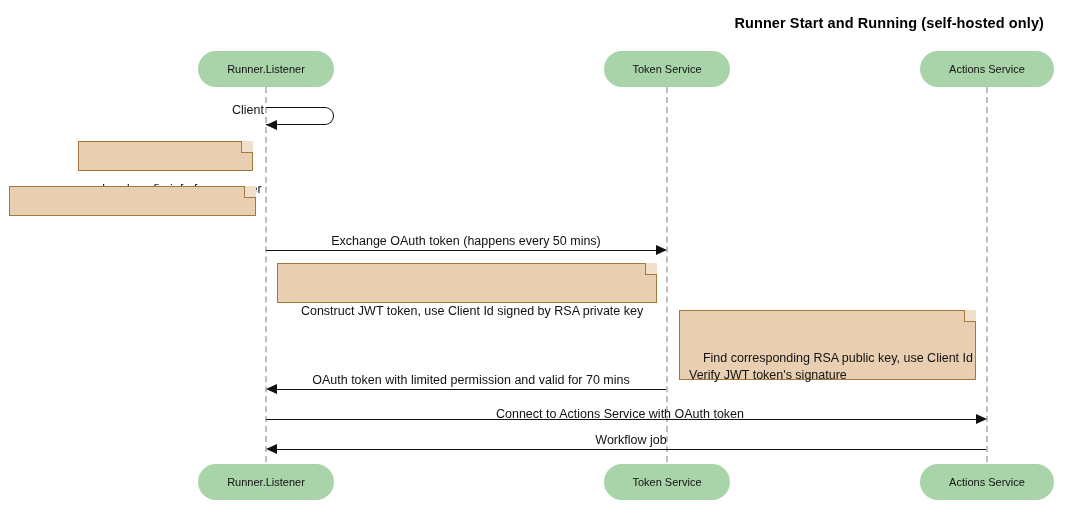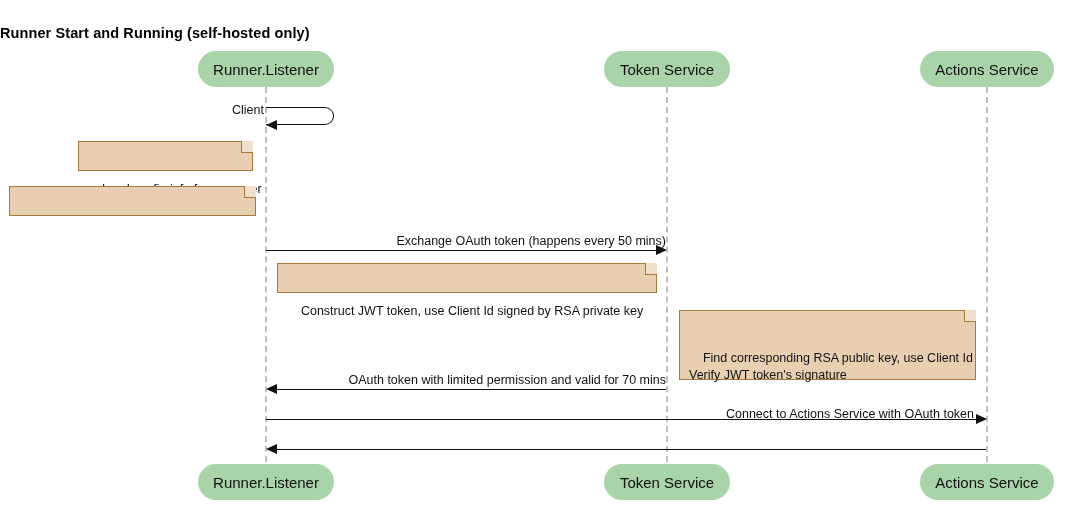--- a/index.html
+++ b/index.html
@@ -13,24 +13,24 @@
   }
   #canvas {
     position: relative;
     width: 1070px;
     height: 525px;
     background: #ffffff;
     overflow: hidden;
   }
   .diagram-title {
     position: absolute;
-    top: 25px;
+    top: 15px;
     left: 0;
     width: 1044px;
-    text-align: left;
+    text-align: right;
     font-size: 14.5px;
     font-weight: bold;
     color: #000000;
     letter-spacing: 0.1px;
   }
   
   .lifeline {
     position: absolute;
     width: 0;
     border-left: 2px dashed #bfbfbf;
@@ -38,21 +38,21 @@
   
   .participant {
     position: absolute;
     height: 36px;
     border-radius: 18px;
     background: #a9d3a8;
     color: #111111;
     display: flex;
     align-items: center;
     justify-content: center;
-    font-size: 15px;
+    font-size: 11px;
     box-sizing: border-box;
     white-space: nowrap;
   }
   
   .note {
     position: absolute;
     background: #e9cfb1;
     border: 1px solid #a5783b;
     box-sizing: border-box;
     font-size: 12.5px;
@@ -75,21 +75,21 @@
   .msg-line {
     position: absolute;
     height: 0;
     border-top: 1.6px solid #111111;
   }
   .msg-label {
     position: absolute;
     font-size: 12.5px;
     color: #111111;
     white-space: nowrap;
-    text-align: right;
+    text-align: center;
   }
   .arrow-head {
     position: absolute;
     width: 0;
     height: 0;
     border-top: 5.5px solid transparent;
     border-bottom: 5.5px solid transparent;
   }
   .arrow-head.right {
     border-left: 11px solid #111111;
@@ -148,35 +148,36 @@
   </div>
 
   <div class="note" style="left:9px; top:186px; width:247px; height:30px;">
     <span class="fold"></span>
   </div>
 
   <div class="msg-label" style="left:266px; top:234px; width:400px;">Exchange OAuth token (happens every 50 mins)</div>
   <div class="msg-line" style="left:266px; top:250px; width:390px;"></div>
   <div class="arrow-head right" style="left:656px; top:244.5px;"></div>
 
-  <div class="note" style="left:277px; top:263px; width:380px; height:30px;">
+  <div class="note" style="left:277px; top:263px; width:380px; height:40px;">
     <span class="fold"></span>
     <span>Construct JWT token, use Client Id signed by RSA private key</span>
   </div>
 
   <div class="note" style="left:679px; top:310px; width:297px; height:70px;">
     <span class="fold"></span>
     <span>Find corresponding RSA public key, use Client Id
 Verify JWT token's signature</span>
   </div>
 
   <div class="msg-label" style="left:276px; top:373px; width:390px;">OAuth token with limited permission and valid for 70 mins</div>
   <div class="msg-line" style="left:277px; top:389px; width:389px;"></div>
   <div class="arrow-head left" style="left:266px; top:383.5px;"></div>
 
   <div class="msg-label" style="left:266px; top:383px; width:708px;margin-top:24px;">Connect to Actions Service with OAuth token</div>
   <div class="msg-line" style="left:266px; top:419px; width:710px;"></div>
   <div class="arrow-head right" style="left:976px; top:413.5px;"></div>
 
+  <div class="msg-label" style="left:276px; top:433px; width:710px;">Workflow job</div>
   <div class="msg-line" style="left:277px; top:449px; width:709px;"></div>
   <div class="arrow-head left" style="left:266px; top:443.5px;"></div>
 
 </div>
 
 </body></html>

